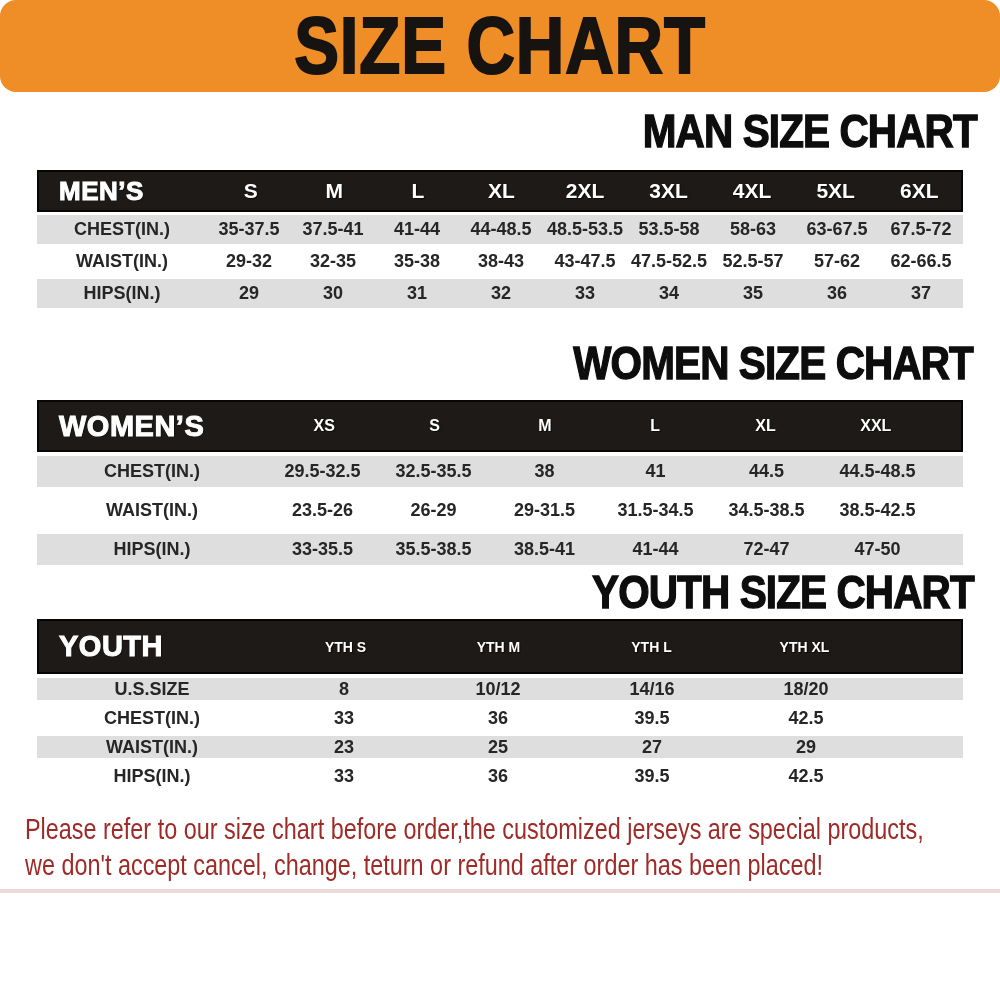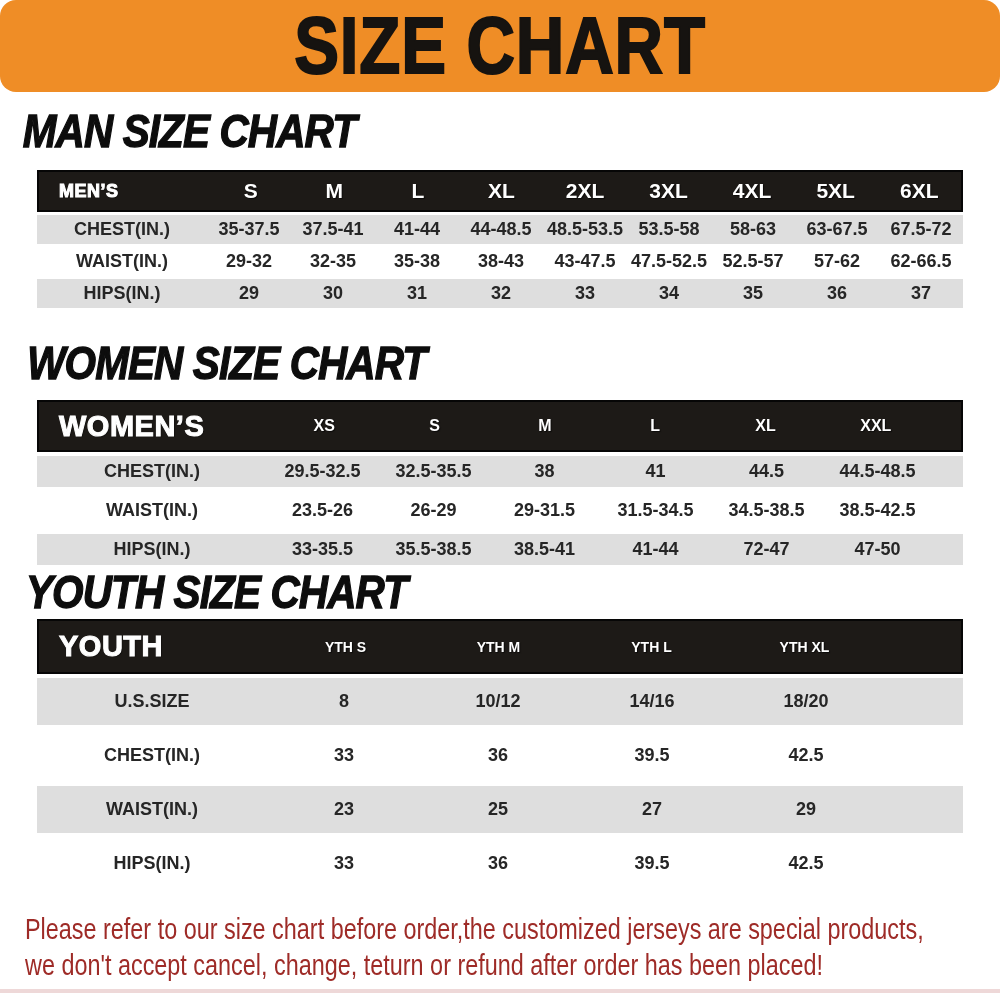--- a/index.html
+++ b/index.html
@@ -14,21 +14,21 @@
     display:flex; align-items:center; justify-content:center;border-radius:16px;
   }
   .banner-title {
     display:inline-block; color:#161310;
     font-size:80px; font-weight:bold; letter-spacing:1px;
     transform:scaleX(0.84);
     -webkit-text-stroke:2px #161310;
     line-height:92px;
   }
   
-  .heading-wrap { text-align:left; height:54px; line-height:54px;font-style:italic; }
+  .heading-wrap { text-align:right; height:54px; line-height:54px; }
   .heading {
     display:inline-block; color:#0d0d0d;
     font-size:46px; font-weight:bold; letter-spacing:-1px;
     transform:scaleX(0.88);
     -webkit-text-stroke:1.3px #0d0d0d;
   }
   .man-heading-wrap   { margin-top:12px; }
   .women-heading-wrap { margin-top:28px; }
   .youth-heading-wrap { }
   
@@ -39,32 +39,32 @@
 
   .thead {
     background:#1d1a17; border:2px solid #060606; box-sizing:border-box;
     display:grid; align-items:center; color:#ffffff;
   }
   .men-table   .thead { grid-template-columns:170px repeat(9,1fr); height:42px; margin-bottom:3px; }
   .women-table .thead { grid-template-columns:230px repeat(6,1fr); height:52px; padding-right:30px; margin-bottom:4px; }
   .youth-table .thead { grid-template-columns:230px repeat(4,1fr); height:55px; padding-right:80px; margin-bottom:4px; }
 
   .corner {
-    font-weight:bold; font-size:18px; padding-left:20px; letter-spacing:0.5px;
+    font-weight:bold; font-size:26px; padding-left:20px; letter-spacing:0.5px;
     -webkit-text-stroke:1px #ffffff; text-shadow:1px 1px 1px rgba(0,0,0,0.6);
   }
   .women-table .corner, .youth-table .corner { font-size:29px; }
   .th { text-align:center; font-weight:bold; font-size:21px; text-shadow:1px 1px 1px rgba(0,0,0,0.6); }
   .women-table .th { font-size:16px; }
   .youth-table .th { font-size:14px; }
 
   .tr { display:grid; align-items:center; }
   .men-table   .tr { grid-template-columns:170px repeat(9,1fr); height:29px; }
   .women-table .tr { grid-template-columns:230px repeat(6,1fr); height:31px; padding-right:30px; }
-  .youth-table .tr { grid-template-columns:230px repeat(4,1fr); height:47px; padding-right:80px; }
+  .youth-table .tr { grid-template-columns:230px repeat(4,1fr); height:22px; padding-right:80px; }
   .men-table   .tr + .tr { margin-top:3px; }
   .women-table .tr + .tr { margin-top:8px; }
   .youth-table .tr + .tr { margin-top:7px; }
   .tr.gray  { background:#dedede; }
   .tr.white { background:#ffffff; }
   .td, .label-cell { text-align:center; font-size:18px; color:#262626; font-weight:600; }
   
   .footer { margin:24px 0 0 25px; color:#9e2b27;text-align:center; }
   .footer-line {
     font-size:30px; line-height:36px; white-space:nowrap;

